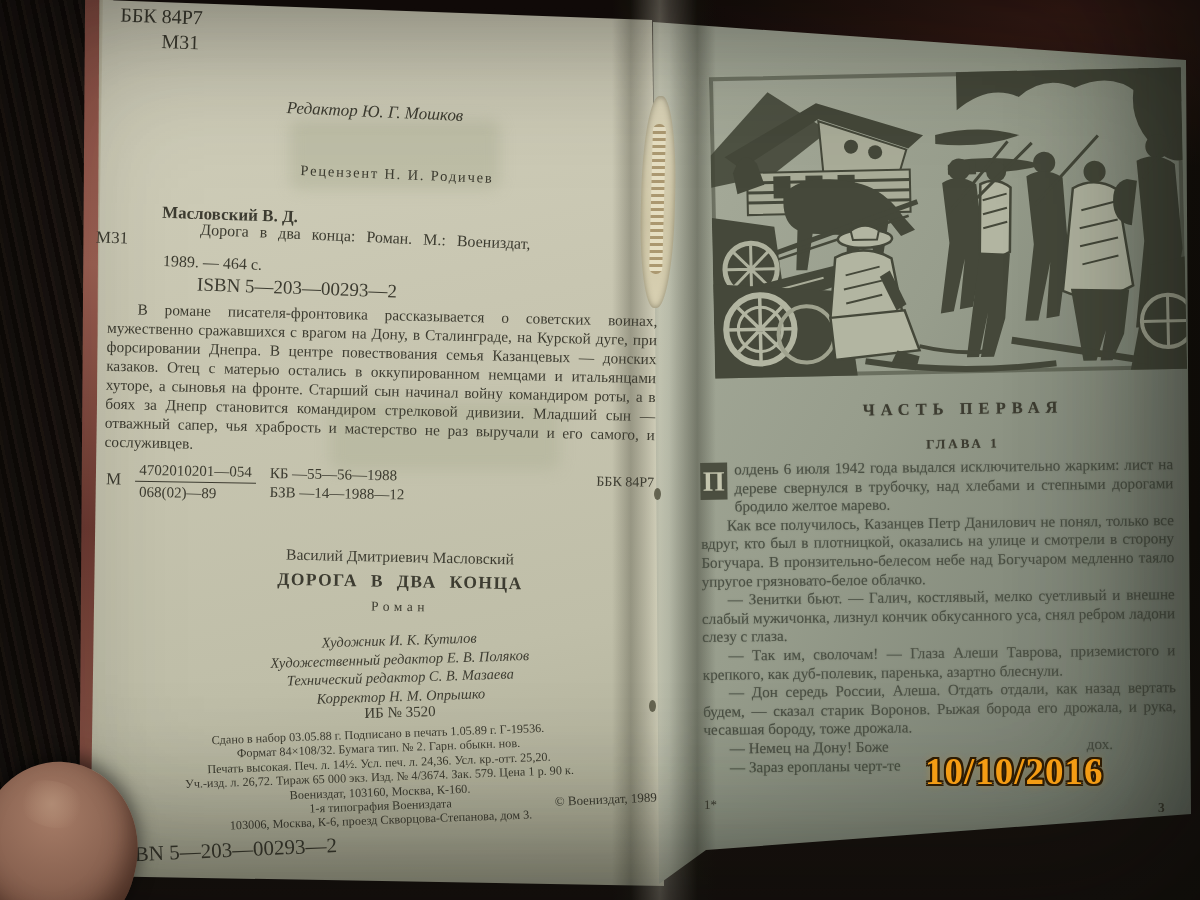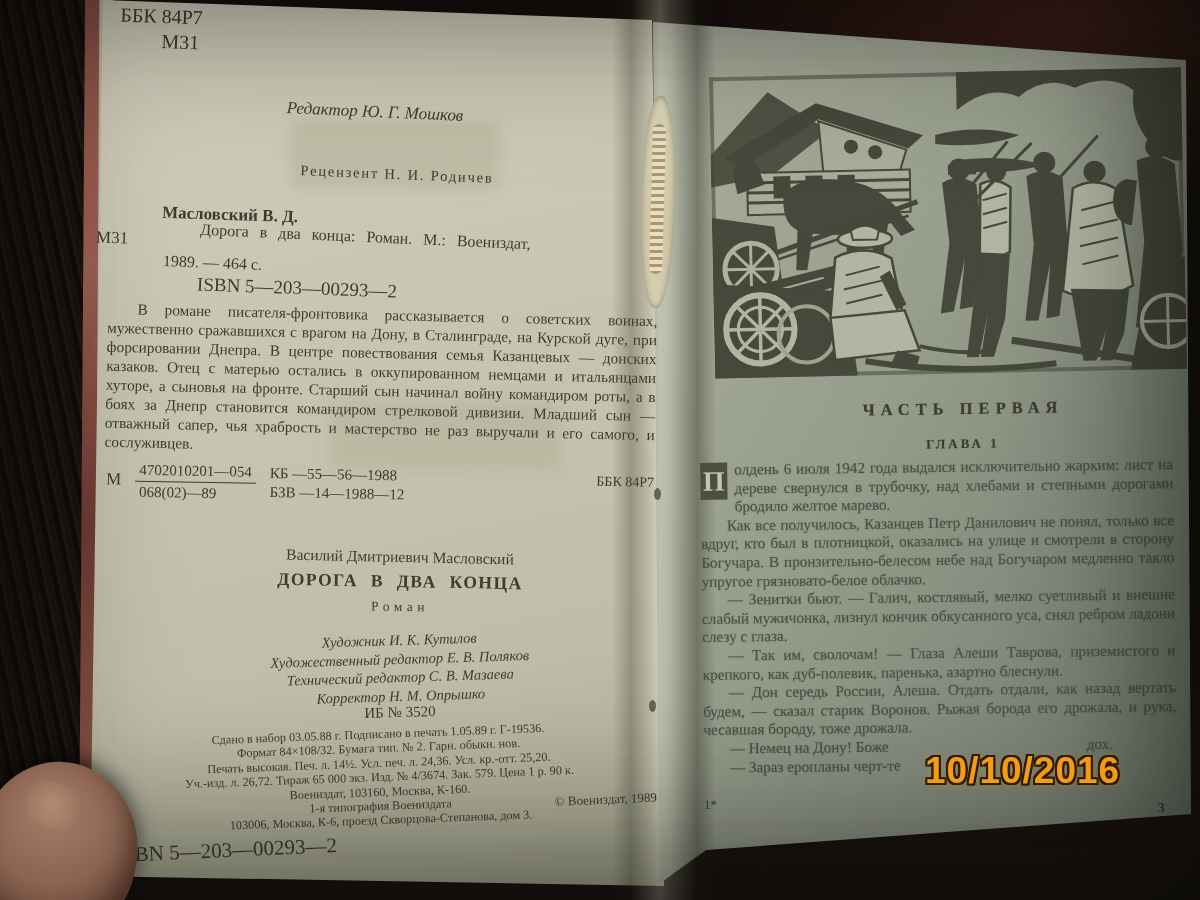--- a/index.html
+++ b/index.html
@@ -81,21 +81,21 @@
   .rbody p.first{text-indent:0;}
   .dropcap{float:left;width:27px;height:37px;background:#4b4e40;color:#c4c5ae;font-size:28px;
            line-height:37px;text-align:center;font-weight:bold;margin:2px 7px 0 0;}
   .sig{left:704px;top:797px;font-size:13px;transform:rotate(-.5deg);}
   .pageno{left:1158px;top:800px;font-size:13.5px;font-weight:bold;transform:rotate(-.5deg);}
 
   
   .vignette{position:absolute;inset:0;pointer-events:none;
       box-shadow:inset 0 0 170px rgba(0,0,0,.38),inset -50px -70px 140px rgba(15,20,12,.30),
                  inset 40px 30px 120px rgba(0,0,0,.12);}
-  .datestamp{position:absolute;left:925px;top:750px;font-family:Liberation Sans, sans-serif;
+  .datestamp{position:absolute;left:925px;top:750px;font-family:Liberation Serif, serif;
       font-weight:bold;font-size:37px;color:#f49c14;letter-spacing:1px;
       text-shadow:-2px 0 0 #2e1c04,2px 0 0 #2e1c04,0 -2px 0 #2e1c04,0 2px 0 #2e1c04,
                   -2px -2px 0 #2e1c04,2px 2px 0 #2e1c04,-2px 2px 0 #2e1c04,2px -2px 0 #2e1c04,
                   0 0 9px rgba(244,156,20,.45);}
   .thumb{position:absolute;left:-22px;top:762px;width:160px;height:175px;border-radius:48% 52% 45% 50%;
       background:radial-gradient(circle at 42% 32%,#a57b66 0%,#8a6351 45%,#6e4b3c 75%,#59392e 100%);
       transform:rotate(14deg);box-shadow:0 -6px 18px rgba(0,0,0,.5),inset -10px -14px 24px rgba(40,20,12,.55);}
   .thumb::after{content:"";position:absolute;left:28px;top:22px;width:70px;height:46px;border-radius:50%;
       background:radial-gradient(circle,#b08b74 0%,rgba(176,139,116,0) 70%);}
 </style>

